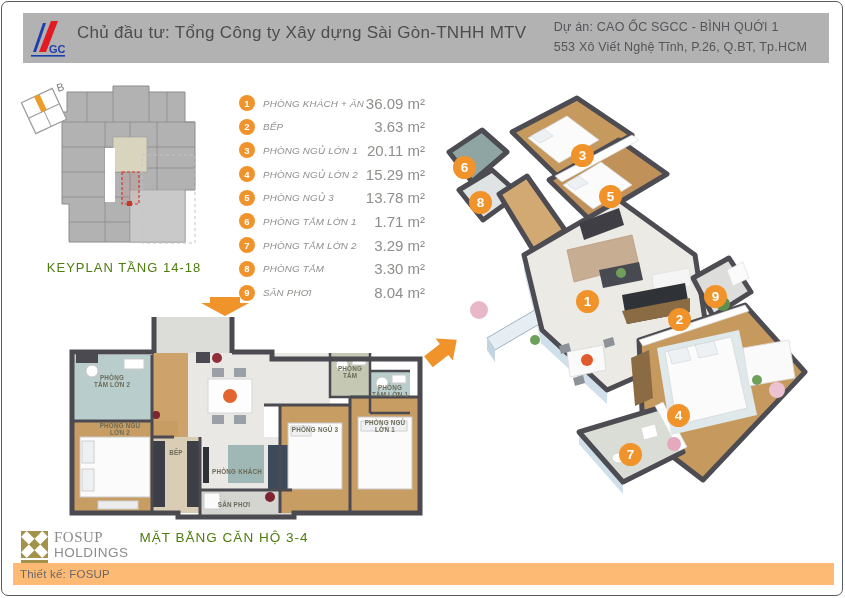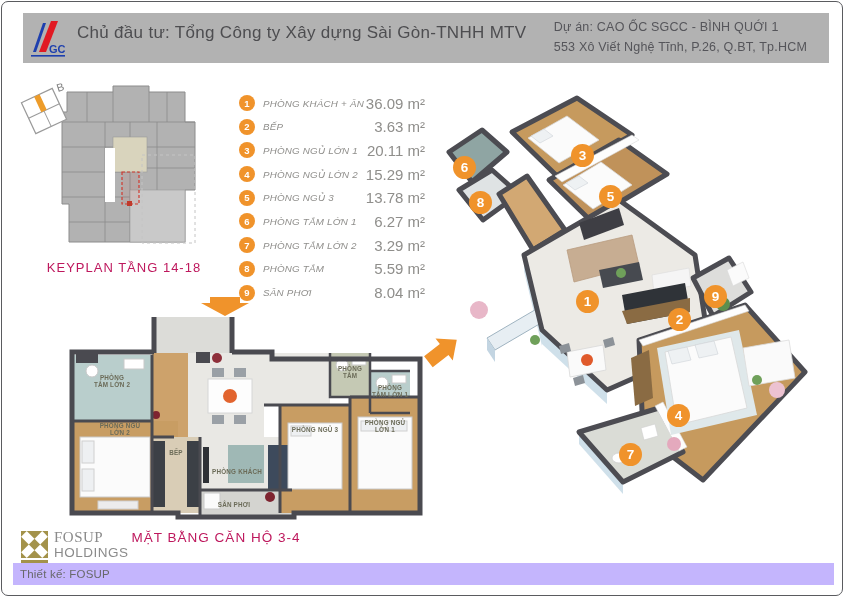--- a/index.html
+++ b/index.html
@@ -11,29 +11,29 @@
   .hdr-dev{position:absolute;left:54px;top:0;height:40px;display:flex;align-items:center;font-size:17px;color:#4d4d50;letter-spacing:.3px;}
   .hdr-proj{position:absolute;right:22px;top:4px;text-align:left;color:#55555a;font-size:12.5px;line-height:20px;letter-spacing:.2px;}
   
   .title{left:228px;top:65px;width:214px;text-align:center;font-size:14.5px;color:#7e7e7c;letter-spacing:.3px;}
   .legend{left:237px;top:93px;width:186px;}
   .lg-row{display:flex;align-items:center;height:16px;margin-bottom:7.7px;}
   .lg-num{width:16px;height:16px;border-radius:50%;background:#F0932B;color:#fff;font-size:9.5px;font-weight:bold;display:flex;align-items:center;justify-content:center;margin-right:8px;flex:none;}
   .lg-label{font-size:9.8px;color:#8f8e8b;letter-spacing:.2px;flex:1;white-space:nowrap;font-style:italic;}
   .lg-area{font-size:15px;color:#8f8e8b;white-space:nowrap;}
   
-  .cap{color:#be185d;letter-spacing:1px;text-align:center;}
+  .cap{color:#4d7c0f;letter-spacing:1px;text-align:center;}
   .cap-keyplan{left:22px;top:258px;width:200px;font-size:13px;}
-  .cap-2d{left:114px;top:528px;width:200px;font-size:13.5px;}
+  .cap-2d{left:122px;top:528px;width:200px;font-size:13.5px;}
   
   .fosup-text{left:52px;top:528px;color:#8b8b8b;line-height:15px;}
   .fosup-l1{font-size:15px;letter-spacing:.5px;font-family:Liberation Serif, serif;}
   .fosup-l2{font-size:13.5px;letter-spacing:.5px;}
   
-  .footer{left:11px;top:561px;width:821px;height:22px;background:#c4b5fd;font-size:11.5px;color:#68686a;line-height:22px;padding-left:7px;box-sizing:border-box;letter-spacing:.2px;}
+  .footer{left:11px;top:561px;width:821px;height:22px;background:#fdba74;font-size:11.5px;color:#68686a;line-height:22px;padding-left:7px;box-sizing:border-box;letter-spacing:.2px;}
   
   .fp2d{left:30px;top:293px;width:405px;height:238px;}
   .room-label{position:absolute;transform:translateX(-50%);font-size:6.3px;line-height:7px;color:#6b6b58;text-align:center;white-space:pre-line;letter-spacing:.2px;font-weight:bold;}
   
   .v3d{left:425px;top:88px;width:415px;height:432px;}
   .mk{position:absolute;width:23px;height:23px;border-radius:50%;background:#F0932B;color:#fff;font-size:13.5px;font-weight:bold;display:flex;align-items:center;justify-content:center;}
 </style>
 </head>
 <body>
 
@@ -76,31 +76,31 @@
         <span class="lg-area">15.29 m²</span>
       </div>
     <div class="lg-row">
         <span class="lg-num">5</span>
         <span class="lg-label">PHÒNG NGỦ 3</span>
         <span class="lg-area">13.78 m²</span>
       </div>
     <div class="lg-row">
         <span class="lg-num">6</span>
         <span class="lg-label">PHÒNG TẮM LỚN 1</span>
-        <span class="lg-area">6.27 m²</span>
+        <span class="lg-area">1.71 m²</span>
       </div>
     <div class="lg-row">
         <span class="lg-num">7</span>
         <span class="lg-label">PHÒNG TẮM LỚN 2</span>
         <span class="lg-area">3.29 m²</span>
       </div>
     <div class="lg-row">
         <span class="lg-num">8</span>
         <span class="lg-label">PHÒNG TẮM</span>
-        <span class="lg-area">5.59 m²</span>
+        <span class="lg-area">3.30 m²</span>
       </div>
     <div class="lg-row">
         <span class="lg-num">9</span>
         <span class="lg-label">SÂN PHƠI</span>
         <span class="lg-area">8.04 m²</span>
       </div>
   </div>
 
   <svg class="abs" style="left:15px;top:80px;" width="210" height="175" viewBox="0 0 210 175">
     <polygon points="50,10 96,10 96,4 132,4 132,10 168,10 168,40 178,40 178,108 168,108 168,160 52,160 52,122 45,122 45,30 50,30" fill="#b2b2b2" stroke="#8c8c8c" stroke-width="1"></polygon>

